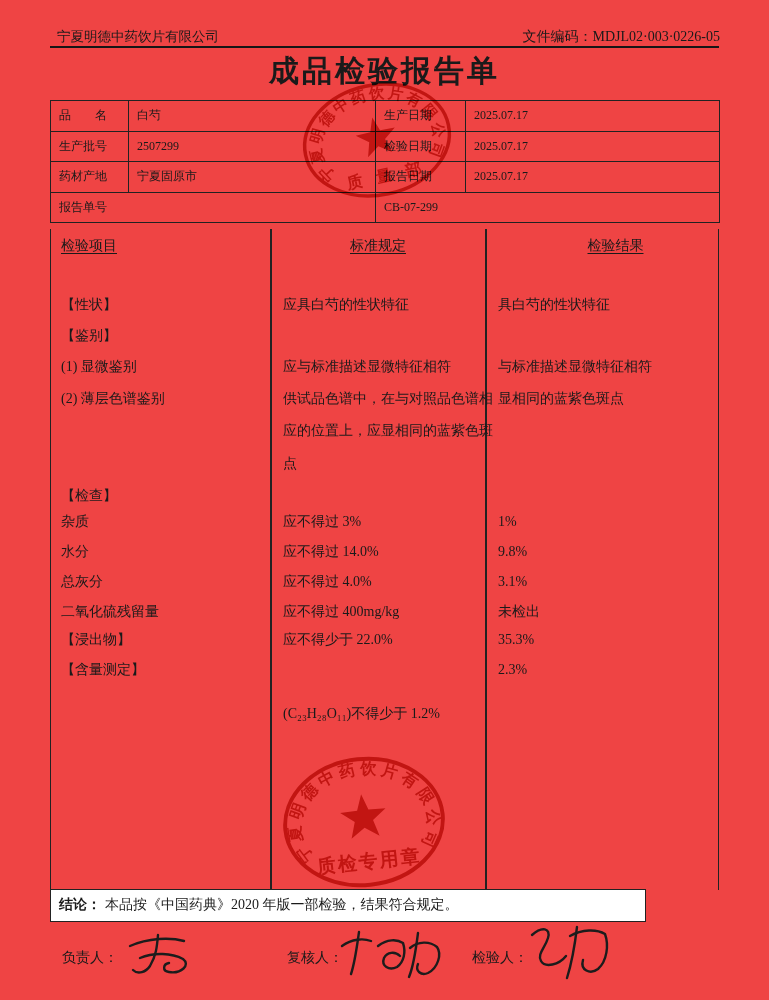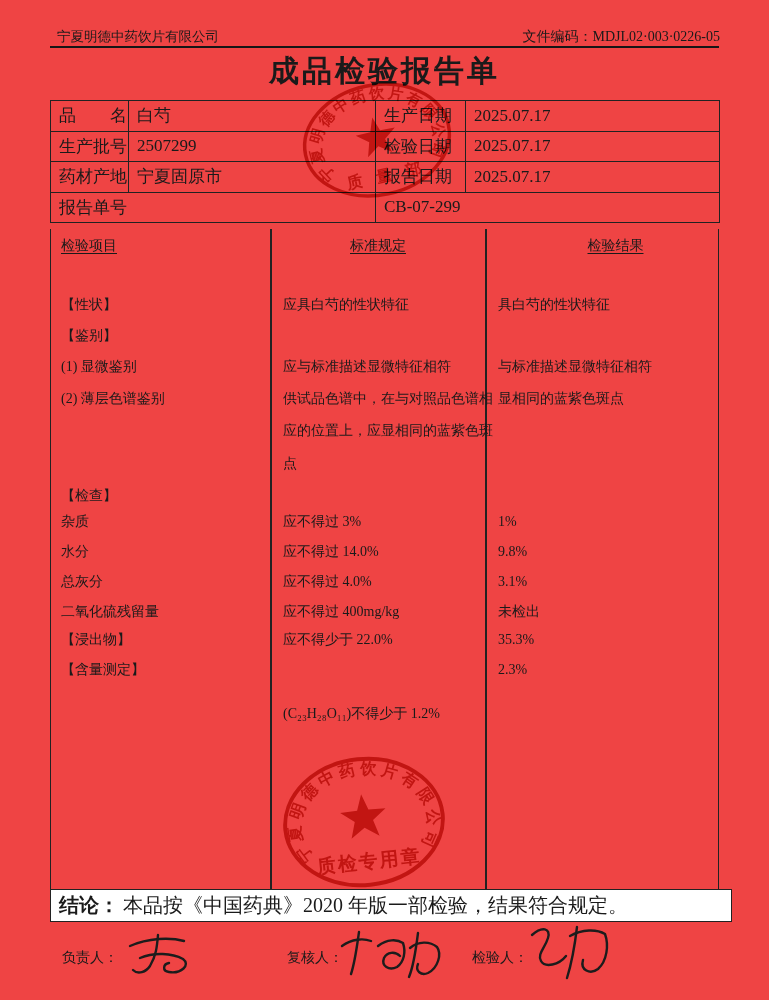--- a/index.html
+++ b/index.html
@@ -6,35 +6,35 @@
   *{box-sizing:border-box;}
   .page{position:relative;width:769px;height:1000px;background:#ef4444;overflow:hidden;
         font-family:"Liberation Serif","DejaVu Serif",serif;color:#1a1a1a;}
   .company{position:absolute;left:57px;top:28px;font-size:13.5px;}
   .doccode{position:absolute;right:49px;top:28px;font-size:14px;text-align:right;}
   .topline{position:absolute;left:50px;top:46px;width:669px;border-top:2px solid #161616;}
   .title{position:absolute;left:0;right:0;top:51px;text-align:center;
          font-size:30px;font-weight:700;letter-spacing:3px;}
   
   table.info{position:absolute;left:50px;top:100px;width:669px;border-collapse:collapse;
-             table-layout:fixed;font-size:17px;}
+             table-layout:fixed;font-size:12px;}
   table.info td{border:1.6px solid #222;height:30.5px;padding:0 6px 0 8px;
                 white-space:nowrap;overflow:hidden;}
   
   .main{position:absolute;left:50px;top:229px;width:669px;height:661px;
         border:1.6px solid #222;border-top:none;border-bottom:none;}
   .vdiv{position:absolute;top:0;bottom:0;width:1.6px;background:#222;}
   .v1{left:219px;} .v2{left:434px;}
   .ln{position:absolute;font-size:14px;line-height:17px;white-space:nowrap;}
   .c1{left:10px;} .c2{left:232px;} .c3{left:447px;}
   .hdr{text-decoration:underline;text-underline-offset:3px;}
   .hdr2{left:220px;width:214px;text-align:center;}
   .hdr3{left:436px;width:233px;text-align:center;padding-left:24px;}
-  .conclusion{position:absolute;left:50px;top:889px;width:682px;height:33px;
-              border:1.6px solid #222;line-height:30px;padding-left:8px;font-size:20px;
+  .conclusion{position:absolute;left:50px;top:889px;width:596px;height:33px;
+              border:1.6px solid #222;line-height:30px;padding-left:8px;font-size:14px;
               white-space:nowrap;background:#fff;}
   .conclusion b{margin-right:4px;}
   .siglabel{position:absolute;font-size:14px;}
   .stamp{position:absolute;mix-blend-mode:multiply;opacity:.88;}
   .st1{left:285px;top:62px;transform:rotate(-12deg);}
   .st2{left:268px;top:740px;transform:rotate(-6deg);}
   .sig{position:absolute;}
   .sig path{fill:none;stroke:#1c1c1c;stroke-width:2.4;stroke-linecap:round;stroke-linejoin:round;}
   .ringtxt{font-size:15px;font-weight:700;letter-spacing:1px;}
   .ringtxt2{font-size:16px;font-weight:700;letter-spacing:1px;}

